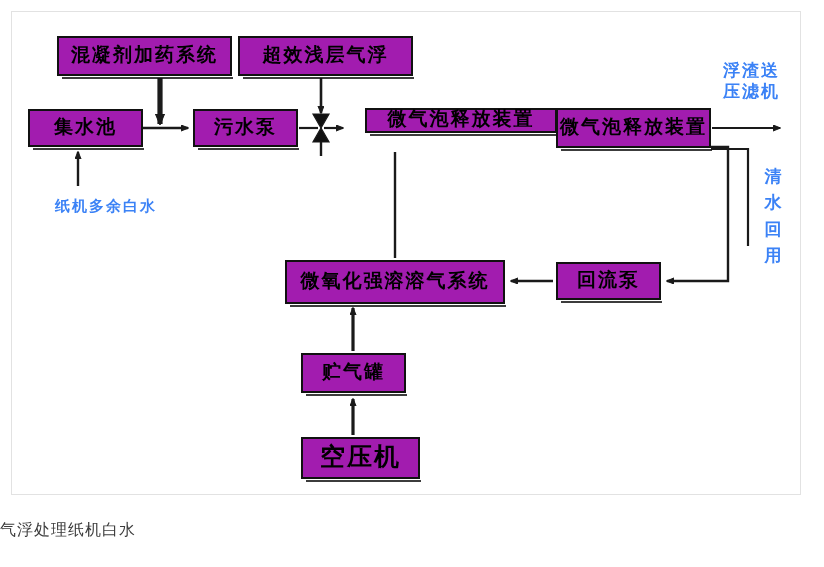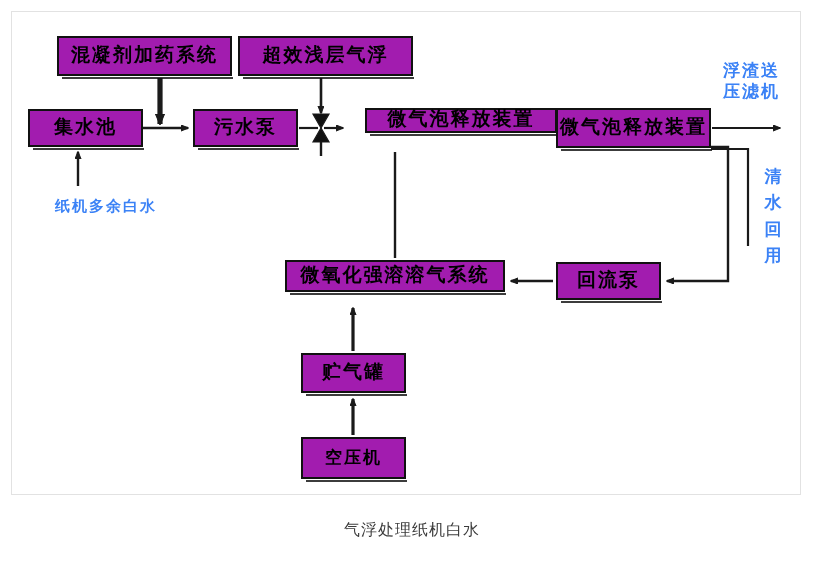--- a/index.html
+++ b/index.html
@@ -89,21 +89,21 @@
     line-height: 1.55;
     text-align: right;
   }
 
   
   #caption {
     position: absolute;
     left: 0;
     top: 520px;
     width: 824px;
-    text-align: center;
+    text-align: left;
     font-size: 16px;
     color: #3c3c3c;
     letter-spacing: 1px;
     font-weight: 400;
     font-family: "DejaVu Sans", "Liberation Sans", sans-serif;
   }
 
   svg line, svg polyline, svg path { stroke: #1a1a1a; }
 </style>
 </head>
@@ -158,24 +158,24 @@
     </g>
   </svg>
 
   <div id="nodes-layer">
       <div class="node" style="left: 57px; top: 36px; width: 175px; height: 40px; font-size: 19px;">混凝剂加药系统</div>
       <div class="node" style="left: 238px; top: 36px; width: 175px; height: 40px; font-size: 19px;">超效浅层气浮</div>
       <div class="node" style="left: 28px; top: 109px; width: 115px; height: 38px; font-size: 19px;">集水池</div>
       <div class="node" style="left: 193px; top: 109px; width: 105px; height: 38px; font-size: 19px; text-align: right;">污水泵</div>
       <div class="node" style="left: 365px; top: 108px; width: 192px; height: 25px; font-size: 19px;">微气泡释放装置</div>
       <div class="node" style="left: 556px; top: 108px; width: 155px; height: 40px; font-size: 19px;">微气泡释放装置</div>
-      <div class="node" style="left: 285px; top: 260px; width: 220px; height: 32px; font-size: 19px;">微氧化强溶溶气系统</div>
+      <div class="node" style="left: 285px; top: 260px; width: 220px; height: 44px; font-size: 19px;">微氧化强溶溶气系统</div>
       <div class="node" style="left: 556px; top: 262px; width: 105px; height: 38px; font-size: 19px;">回流泵</div>
       <div class="node" style="left: 301px; top: 353px; width: 105px; height: 40px; font-size: 19px; text-align: center;">贮气罐</div>
-      <div class="node" style="left: 301px; top: 437px; width: 105px; height: 42px; font-size: 17px;">空压机</div>
+      <div class="node" style="left: 301px; top: 437px; width: 119px; height: 42px; font-size: 25px;">空压机</div>
     </div>
 
   <div id="labels-layer">
       <div class="label" style="left: 723px; top: 60px; font-size: 17px; text-align: center;">浮渣送<br>压滤机</div>
       <div class="label" style="left: 55px; top: 197px; font-size: 15px;">纸机多余白水</div>
       <div class="label vertical" style="left: 761px; top: 163px; font-size: 17px;">清水回用</div>
     </div>
 
 </div>
 

